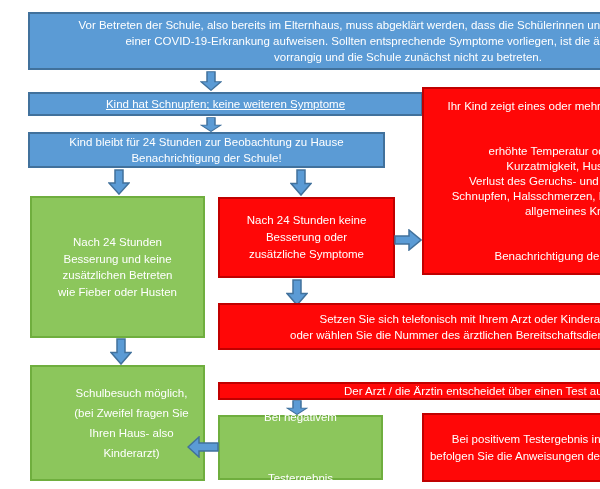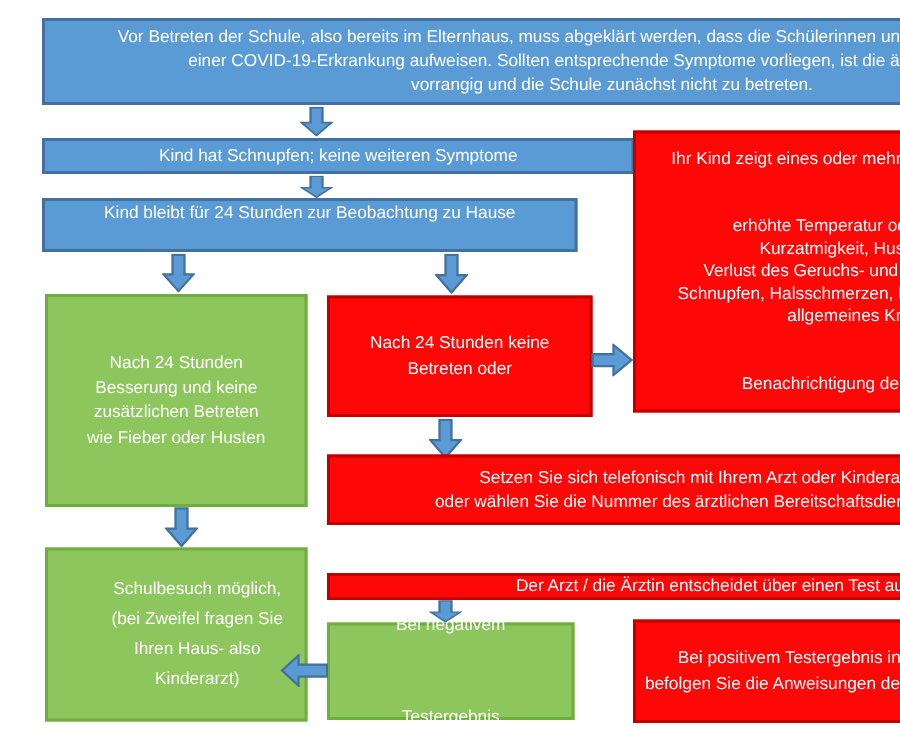--- a/index.html
+++ b/index.html
@@ -13,21 +13,21 @@
     text-align:center;font-size:11.5px;line-height:16px;
   }
   .blue{background:var(--blue-fill);border:2px solid var(--blue-border);}
   .red{background:var(--red-fill);border:2px solid var(--red-border);}
   .green{background:var(--green-fill);border:2px solid var(--green-border);}
   .line{white-space:nowrap;}
   .u{}
   .arrow{position:absolute;}
   
   #banner-top{left:28px;top:12px;width:760px;height:58px;}
-  #box-schnupfen{left:28px;top:92px;width:395px;height:24px;}
+  #box-schnupfen{left:28px;top:92px;width:395px;height:24px;text-decoration:underline;}
   #box-beobachtung{left:28px;top:132px;width:357px;height:36px;justify-content:space-between;}
   #box-besserung{left:30px;top:196px;width:175px;height:142px;line-height:16.5px;}
   #box-keine-besserung{left:218px;top:197px;width:177px;height:81px;line-height:17px;}
   #box-symptome{left:422px;top:87px;width:356px;height:188px;line-height:15px;}
   #banner-arzt-kontakt{left:218px;top:303px;width:570px;height:47px;}
   #banner-arzt-entscheidet{left:218px;top:382px;width:570px;height:18px;}
   #box-schulbesuch{left:30px;top:365px;width:175px;height:116px;line-height:20px;padding-left:28px;}
   #box-negativ{left:218px;top:415px;width:165px;height:65px;line-height:17px;gap:44px;}
   #box-positiv{left:422px;top:413px;width:356px;height:69px;line-height:17px;}
   #arr-banner-schnupfen{left:200px;top:71px;}
@@ -58,40 +58,42 @@
   <div id="box-schnupfen" class="node blue">
     <div class="line">Kind hat Schnupfen; keine weiteren Symptome</div>
   </div>
 
   <svg id="arr-schnupfen-beobachtung" class="arrow" width="22" height="15" viewBox="0 0 22 28" preserveAspectRatio="none">
     <polygon points="7,1 15,1 15,15 21,15 11,27 1,15 7,15" class="arr" fill="#5B9BD5" stroke="#41719C" stroke-width="1.5"></polygon>
     </svg>
 
   <div id="box-beobachtung" class="node blue">
       <div class="line"><span>Kind bleibt für 24 Stunden zur Beobachtung zu Hause</span></div>
+      <div class="line"><span>Benachrichtigung der Schule!</span></div>
     </div>
 
   <svg id="arr-beobachtung-besserung" class="arrow" width="22" height="26" viewBox="0 0 22 28" preserveAspectRatio="none">
     <polygon points="7,1 15,1 15,15 21,15 11,27 1,15 7,15" class="arr" fill="#5B9BD5" stroke="#41719C" stroke-width="1.5"></polygon>
     </svg>
 
   <svg id="arr-beobachtung-keine" class="arrow" width="22" height="27" viewBox="0 0 22 28" preserveAspectRatio="none">
     <polygon points="7,1 15,1 15,15 21,15 11,27 1,15 7,15" class="arr" fill="#5B9BD5" stroke="#41719C" stroke-width="1.5"></polygon>
     </svg>
 
   <div id="box-besserung" class="node green">
       <div class="line"><span>Nach 24 Stunden</span></div>
       <div class="line"><span>Besserung und </span><span class="u">keine</span></div>
       <div class="line"><span>zusätzlichen Betreten</span></div>
       <div class="line"><span>wie Fieber oder Husten</span></div>
     </div>
 
   <div id="box-keine-besserung" class="node red">
       <div class="line"><span>Nach 24 Stunden </span><span class="u">keine</span></div>
-      <div class="line"><span class="u">Betreten</span><span> oder</span></div>
+      <div class="line"><span class="u">Besserung</span><span> oder</span></div>
+      <div class="line"><span>zusätzliche Symptome</span></div>
     </div>
 
   <div id="box-symptome" class="node red">
       <div class="line"><span>Ihr Kind zeigt eines oder mehrere der folgenden Symptome:</span></div>
       <div class="line">&nbsp;</div>
       <div class="line">&nbsp;</div>
       <div class="line"><span>erhöhte Temperatur oder Fieber ab 38,5 °C,</span></div>
       <div class="line"><span>Kurzatmigkeit, Husten oder Atemnot,</span></div>
       <div class="line"><span>Verlust des Geruchs- und / oder Geschmackssinns,</span></div>
       <div class="line"><span>Schnupfen, Halsschmerzen, Kopf- und Gliederschmerzen,</span></div>

